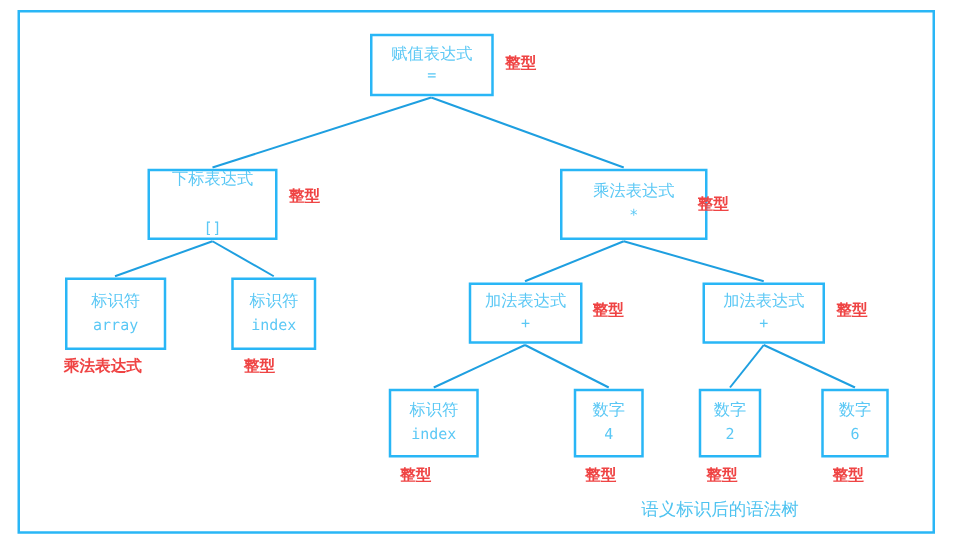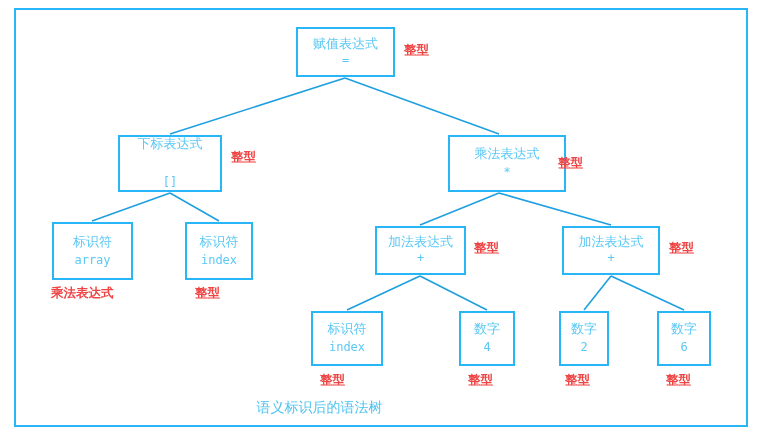--- a/index.html
+++ b/index.html
@@ -65,21 +65,21 @@
     font-size: 12.5px;
     font-weight: bold;
     color: #ef4444;
     white-space: nowrap;
   }
   #caption {
     position: absolute;
     left: 0;
     top: 399px;
     width: 639px;
-    text-align: center;
+    text-align: right;
     font-family: Liberation Serif, serif;
     font-size: 14px;
     color: #4ec3f0;
     white-space: nowrap;
   }
 </style>
 </head>
 <body>
 
 <div id="canvas">

